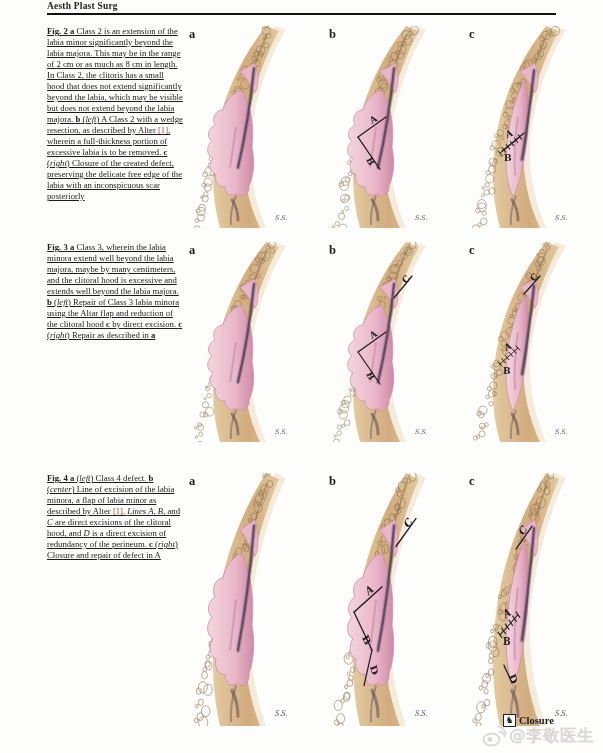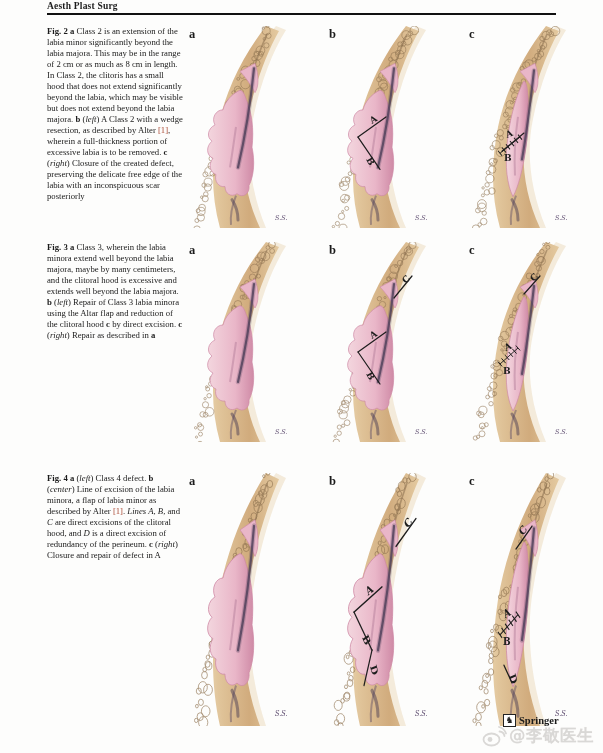--- a/index.html
+++ b/index.html
@@ -2,21 +2,21 @@
 <html><head>
 <meta charset="utf-8">
 <style>
   html,body{margin:0;padding:0;}
   body{width:603px;height:753px;background:#fdfdfc;position:relative;overflow:hidden;
        font-family:"Liberation Serif","DejaVu Serif",serif;color:#1b1b1b;}
   .page{position:absolute;inset:0;}
   .journal{position:absolute;left:47px;top:1px;font-weight:bold;font-size:9.5px;letter-spacing:.2px;}
   .rule{position:absolute;left:47px;top:13px;width:509px;height:1.6px;background:#111;}
   .fig-row{position:absolute;left:0;width:603px;}
-  .caption{position:absolute;left:47px;top:0;width:136px;font-size:8.7px;line-height:11px;text-align:left;}
+  .caption{position:absolute;left:47px;top:0;width:136px;font-size:8.7px;line-height:11px;text-align:left;text-decoration:underline;}
   .caption .b{font-weight:bold;}
   .caption .i{font-style:italic;}
   .caption .r{color:#a8452f;}
   .panels{position:absolute;left:180px;top:0;width:420px;height:100%;display:grid;grid-template-columns:140px 140px 140px;}
   .panel{position:relative;height:100%;}
   .panel svg{width:100%;height:100%;display:block;}
   .plabel{position:absolute;left:9px;top:1px;font-weight:bold;font-size:12.5px;z-index:2;}
   .footer-springer{position:absolute;left:503px;top:714px;display:flex;align-items:center;gap:3px;}
   .sp-box{width:11px;height:11px;border:1.1px solid #222;display:flex;align-items:center;justify-content:center;
           font-size:9px;line-height:9px;color:#222;background:#fff;}
@@ -857,21 +857,21 @@
             <text x="43" y="136" transform="rotate(0 43 136)" font-size="9" font-weight="bold" font-family="&quot;DejaVu Serif&quot;,serif" fill="#1d1d1d">B</text>
             <text x="49" y="160" transform="rotate(70 49 160)" font-size="9" font-weight="bold" font-family="&quot;DejaVu Serif&quot;,serif" fill="#1d1d1d">D</text>
     <text x="95" y="192" font-size="6.5" font-style="italic" font-family="&quot;DejaVu Serif&quot;,serif" fill="#5c4a6e">S.S.</text>
   </svg>
         </div>
       </div>
   </section>
 
   <div class="footer-springer">
     <span class="sp-box">♞</span>
-    <span class="sp-name">Springer</span>
+    <span class="sp-name">Closure</span>
   </div>
 
   <div class="watermark">
     <svg width="25" height="22" viewBox="0 0 25 22">
       <g fill="none" stroke="#d7d5d3" stroke-width="1.8" stroke-linecap="round">
         <path d="M17.5,6.5 A5.5,5.5 0 0 1 22.5,11"></path>
         <path d="M17,2 A10,10 0 0 1 24,8.5"></path>
         <ellipse cx="9.5" cy="14.5" rx="8" ry="6"></ellipse>
       </g>
       <circle cx="8" cy="14.5" r="2.4" fill="#d7d5d3"></circle>

